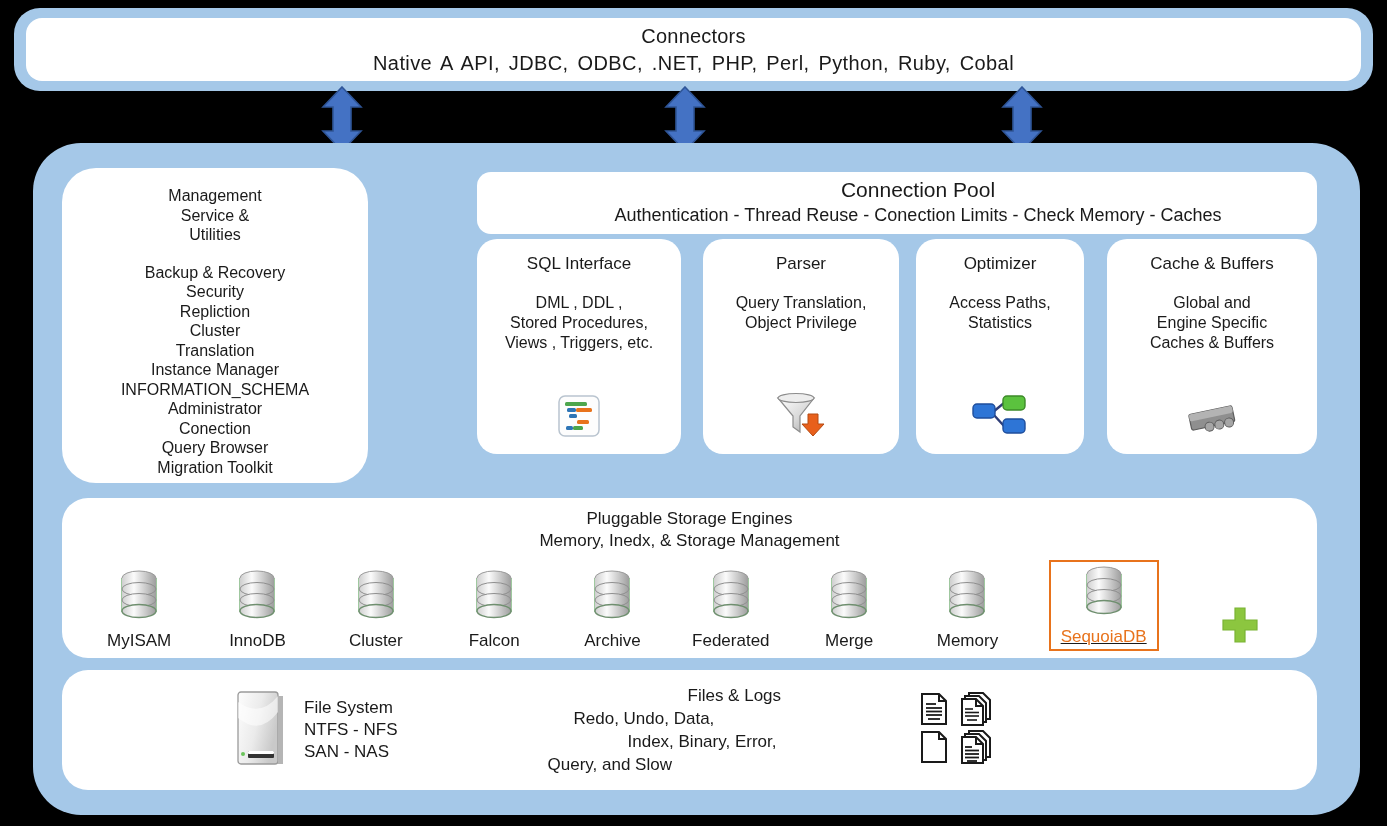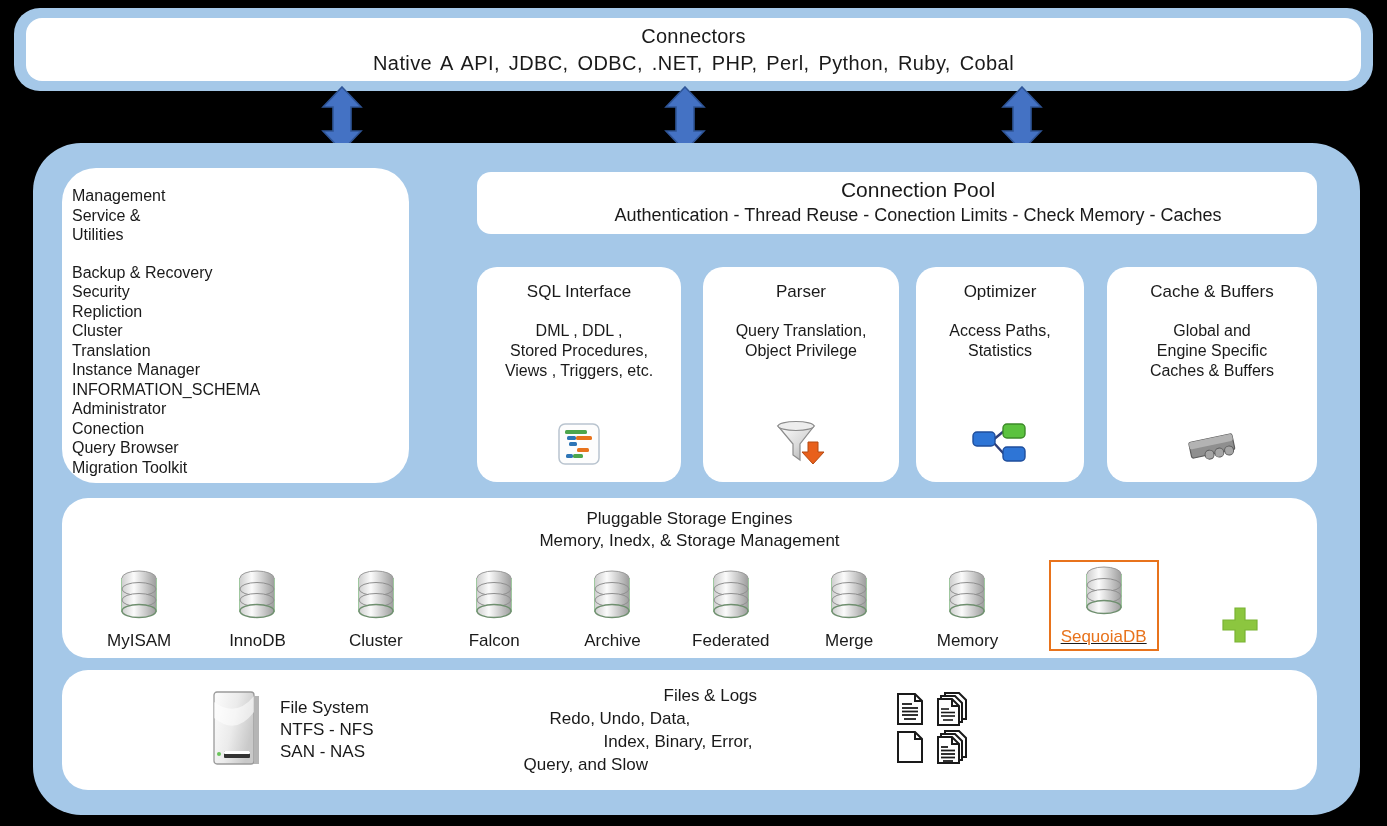--- a/index.html
+++ b/index.html
@@ -65,24 +65,24 @@
   .white-card {
     background: #ffffff;
     border-radius: 18px;
     box-sizing: border-box;
   }
 
   
   #management-card {
     position: absolute;
     left: 29px; top: 25px;
-    width: 347px; height: 315px;
+    width: 306px; height: 315px;
     border-radius: 34px;
     padding: 18px 10px 0 10px;
-    text-align: left;
+    text-align: center;
   }
   .mgmt-head {
     font-size: 16px;
     line-height: 19.5px;
   }
   .mgmt-list {
     margin-top: 18px;
     font-size: 16px;
     line-height: 19.5px;
   }
@@ -98,21 +98,21 @@
     align-items: center;
     justify-content: center;
     padding-left: 42px;
   }
   .cp-title { font-size: 21px; line-height: 25px; }
   .cp-sub   { font-size: 18px; line-height: 27px; }
 
   
   .comp-card {
     position: absolute;
-    top: 124px;
+    top: 96px;
     height: 215px;
     border-radius: 20px;
     text-align: center;
     padding-top: 14px;
   }
   .comp-title { font-size: 17px; line-height: 22px; }
   .comp-desc  { font-size: 16px; line-height: 20px; margin-top: 18px; }
   .comp-icon  {
     position: absolute;
     left: 0; right: 0; bottom: 16px;
@@ -164,20 +164,21 @@
   .engine.highlight .engine-label { color: #E8731C; }
 
   
   #files-card {
     position: absolute;
     left: 29px; top: 527px;
     width: 1255px; height: 120px;
     border-radius: 26px;
     display: flex;
     align-items: center;
+    padding-left: 24px;
   }
   #fs-block {
     display: flex; align-items: center;
     margin-left: 148px;
   }
   #fs-text {
     margin-left: 18px;
     font-size: 17px;
     line-height: 22px;
   }

